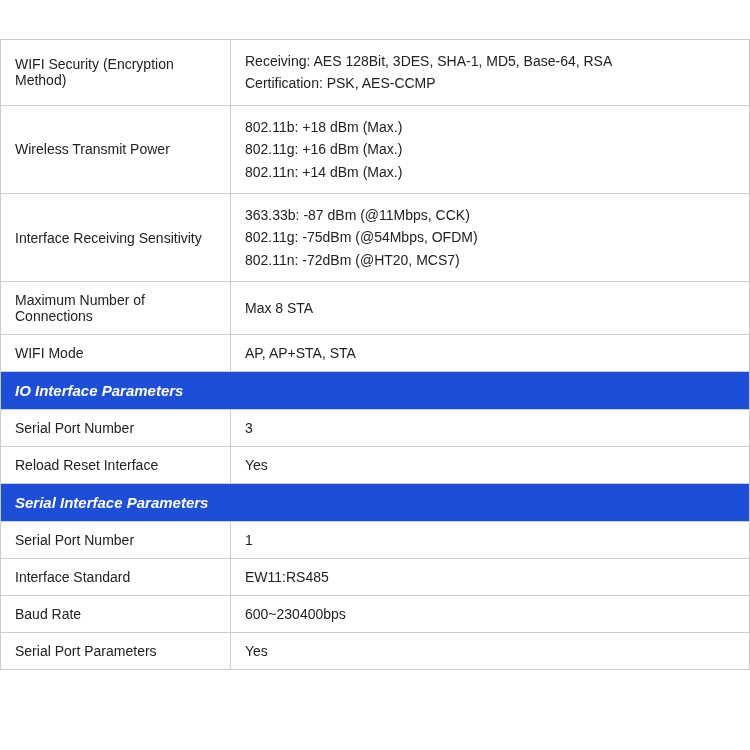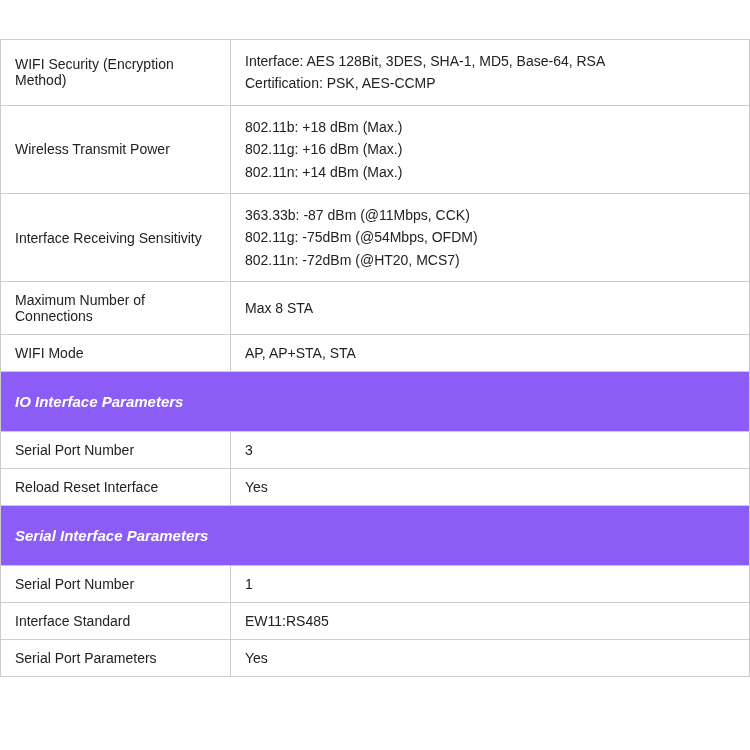--- a/index.html
+++ b/index.html
@@ -28,41 +28,41 @@
       vertical-align: middle;
     }
     td.label-cell {
       width: 230px;
       color: #222;
     }
     td.value-cell {
       color: #222;
     }
     tr.section-header td {
-      background-color: #8b5cf6;
+      background-color: #1d4ed8;
       color: #fff;
       font-style: italic;
       font-weight: bold;
       font-size: 15px;
-      padding: 21px 14px;
+      padding: 10px 14px;
       border: 1px solid #ccc;
     }
     .multiline {
       line-height: 1.6;
     }
   </style>
 </head>
 <body>
 
 <div class="table-container">
   <table id="main-table">
     <tbody id="table-body">
     <tr>
           <td class="label-cell">WIFI Security (Encryption Method)</td>
-          <td class="value-cell multiline"><span>Interface: AES 128Bit, 3DES, SHA-1, MD5, Base-64, RSA</span><br><span>Certification: PSK, AES-CCMP</span></td>
+          <td class="value-cell multiline"><span>Receiving: AES 128Bit, 3DES, SHA-1, MD5, Base-64, RSA</span><br><span>Certification: PSK, AES-CCMP</span></td>
         </tr>
         <tr>
           <td class="label-cell">Wireless Transmit Power</td>
           <td class="value-cell multiline"><span>802.11b: +18 dBm (Max.)</span><br><span>802.11g: +16 dBm (Max.)</span><br><span>802.11n: +14 dBm (Max.)</span></td>
         </tr>
         <tr>
           <td class="label-cell">Interface Receiving Sensitivity</td>
           <td class="value-cell multiline"><span>363.33b: -87 dBm (@11Mbps, CCK)</span><br><span>802.11g: -75dBm (@54Mbps, OFDM)</span><br><span>802.11n: -72dBm (@HT20, MCS7)</span></td>
         </tr>
         <tr>
@@ -89,18 +89,22 @@
         </tr>
         <tr>
           <td class="label-cell">Serial Port Number</td>
           <td class="value-cell">1</td>
         </tr>
         <tr>
           <td class="label-cell">Interface Standard</td>
           <td class="value-cell">EW11:RS485</td>
         </tr>
         <tr>
+          <td class="label-cell">Baud Rate</td>
+          <td class="value-cell">600~230400bps</td>
+        </tr>
+        <tr>
           <td class="label-cell">Serial Port Parameters</td>
           <td class="value-cell">Yes</td>
         </tr>
       </tbody>
   </table>
 </div>
 
 </body></html>

